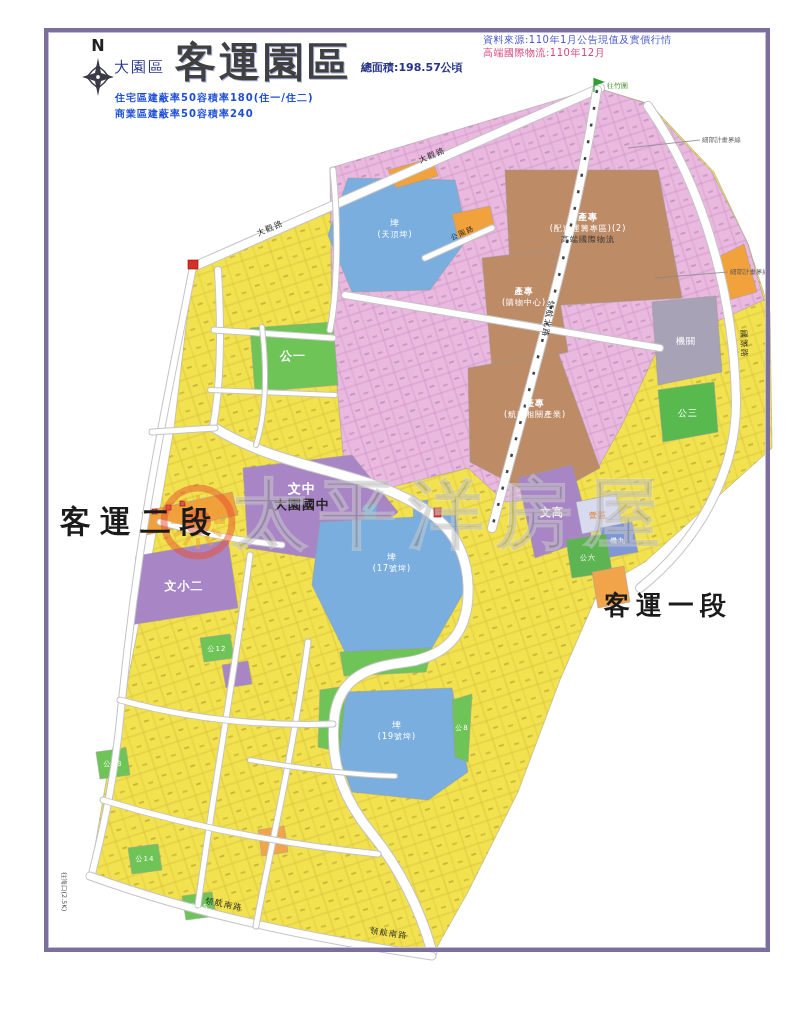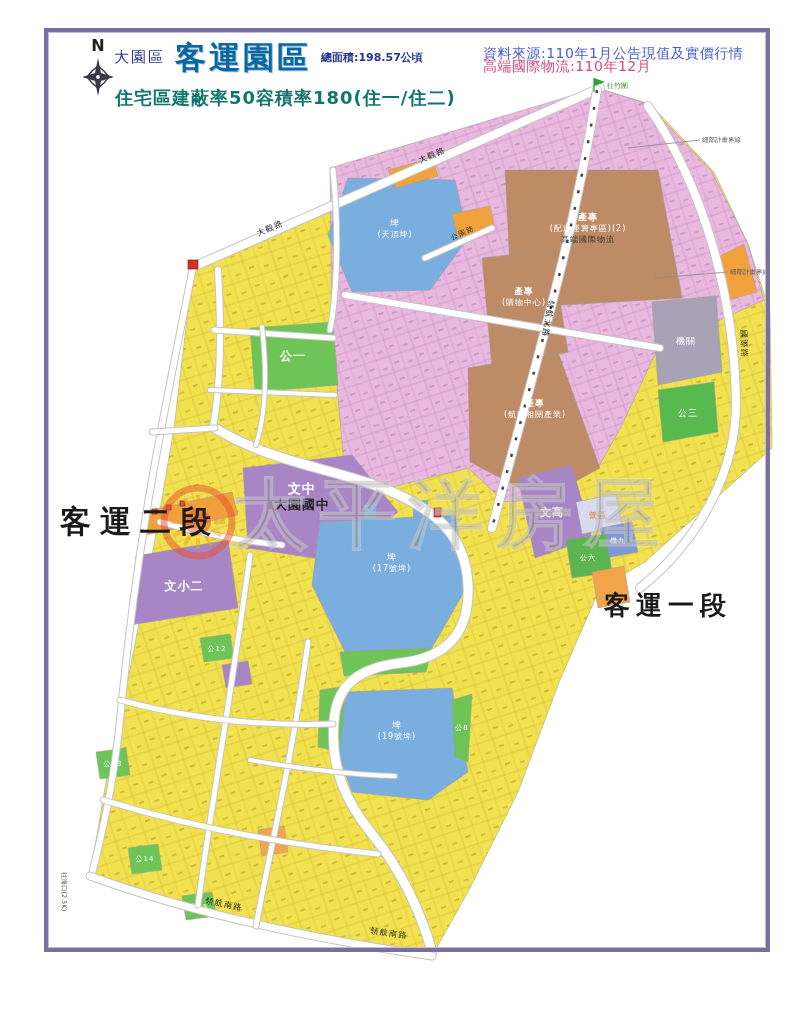--- a/index.html
+++ b/index.html
@@ -6,26 +6,26 @@
   html,body { background:#ffffff; }
   body { width:800px; height:1009px; position:relative; overflow:hidden;
          font-family:"DejaVu Sans", sans-serif; }
   .page { position:absolute; left:0; top:0; width:800px; height:1009px; background:#fff; }
   .frame { position:absolute; left:44px; top:28px; width:726px; height:924px;
            border:4px solid #7a6f9d; box-shadow:inset 0 0 0 1px #c3bcd8; pointer-events:none; z-index:5; }
   .compass { position:absolute; left:76px; top:36px; width:44px; text-align:center; z-index:6; }
   .compass-n { font-size:16px; font-weight:bold; color:#222; }
   .title-row { position:absolute; left:114px; top:42px; display:flex; align-items:flex-end; z-index:6; white-space:nowrap; }
   .district { font-size:15px; font-weight:normal; color:#26348c; margin-right:10px; padding-bottom:6px; letter-spacing:2px; }
-  .big-title { font-size:31px; font-weight:900; color:#0369a1; letter-spacing:3px;
+  .big-title { font-size:41px; font-weight:900; color:#404040; letter-spacing:3px;
                text-shadow:1px 1px 0 #aab2dd; line-height:1; }
   .area-stat { font-size:11px; font-weight:bold; color:#26348c; margin-left:10px; padding-bottom:8px; }
-  .regs { position:absolute; left:115px; top:90px; z-index:6; color:#0f766e; font-size:18px;
+  .regs { position:absolute; left:115px; top:90px; z-index:6; color:#1d4ed8; font-size:10px;
           font-weight:bold; line-height:15.5px; letter-spacing:1px; }
-  .source { position:absolute; left:483px; top:47px; z-index:6; font-size:14px; line-height:13px; letter-spacing:0.5px; }
+  .source { position:absolute; left:483px; top:33px; z-index:6; font-size:10px; line-height:13px; letter-spacing:0.5px; }
   .src-blue { color:#4a5cc8; }
   .src-red  { color:#d2487e; }
   #map { position:absolute; left:0; top:0; z-index:3; }
 </style>
 </head>
 <body>
 
 <div class="page">
 
   <svg id="map" width="800" height="1009" viewBox="0 0 800 1009">
@@ -208,20 +208,21 @@
   </div>
 
   <div class="title-row">
     <span class="district">大園區</span>
     <span class="big-title">客運園區</span>
     <span class="area-stat">總面積:198.57公頃</span>
   </div>
 
   <div class="regs">
     <div>住宅區建蔽率50容積率180(住一/住二)</div>
+    <div>商業區建蔽率50容積率240</div>
   </div>
 
   <div class="source">
     <div class="src-blue">資料來源:110年1月公告現值及實價行情</div>
     <div class="src-red">高端國際物流:110年12月</div>
   </div>
 
 </div>
 
 </body></html>

